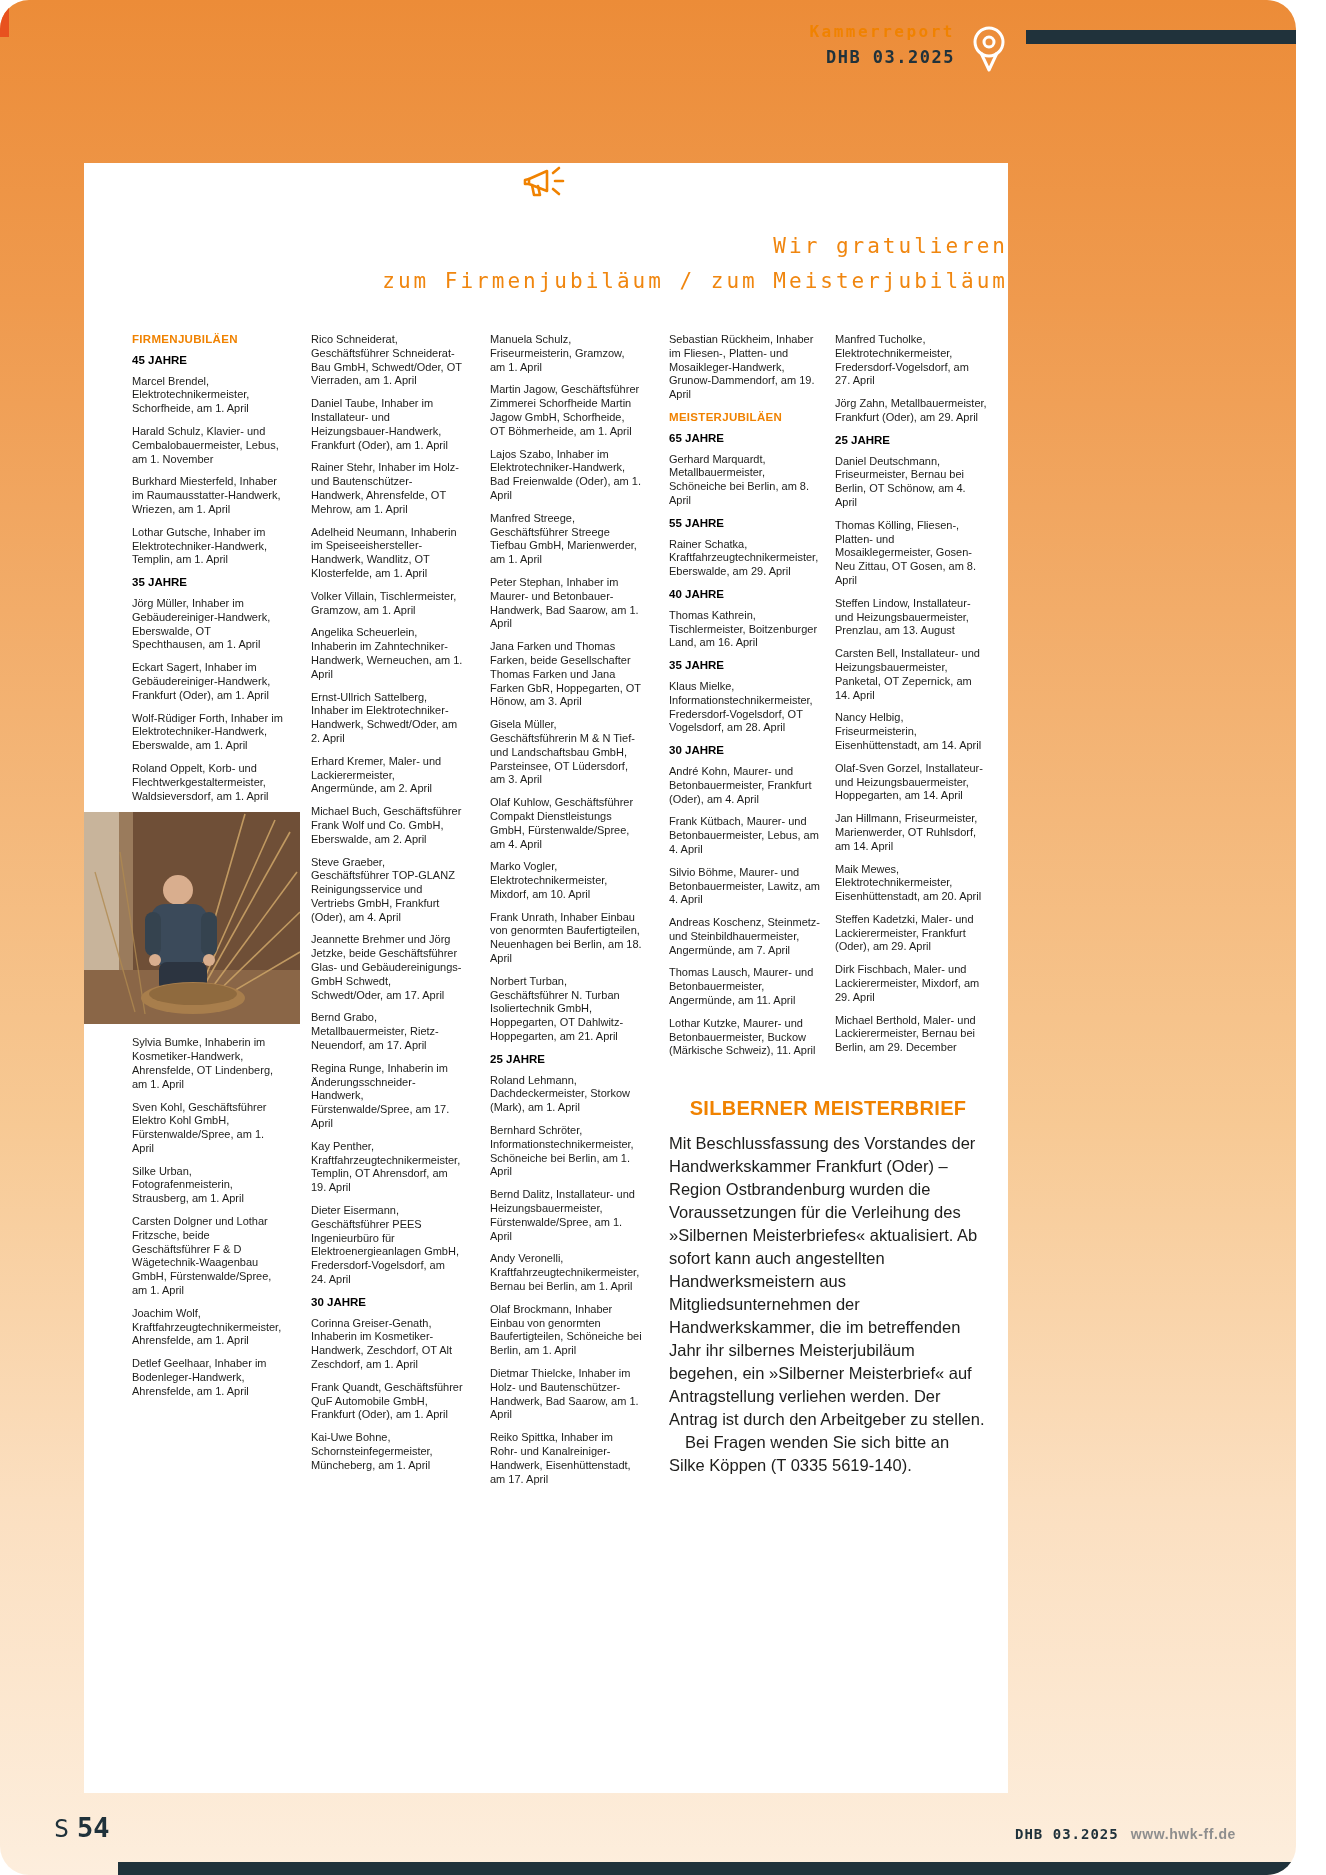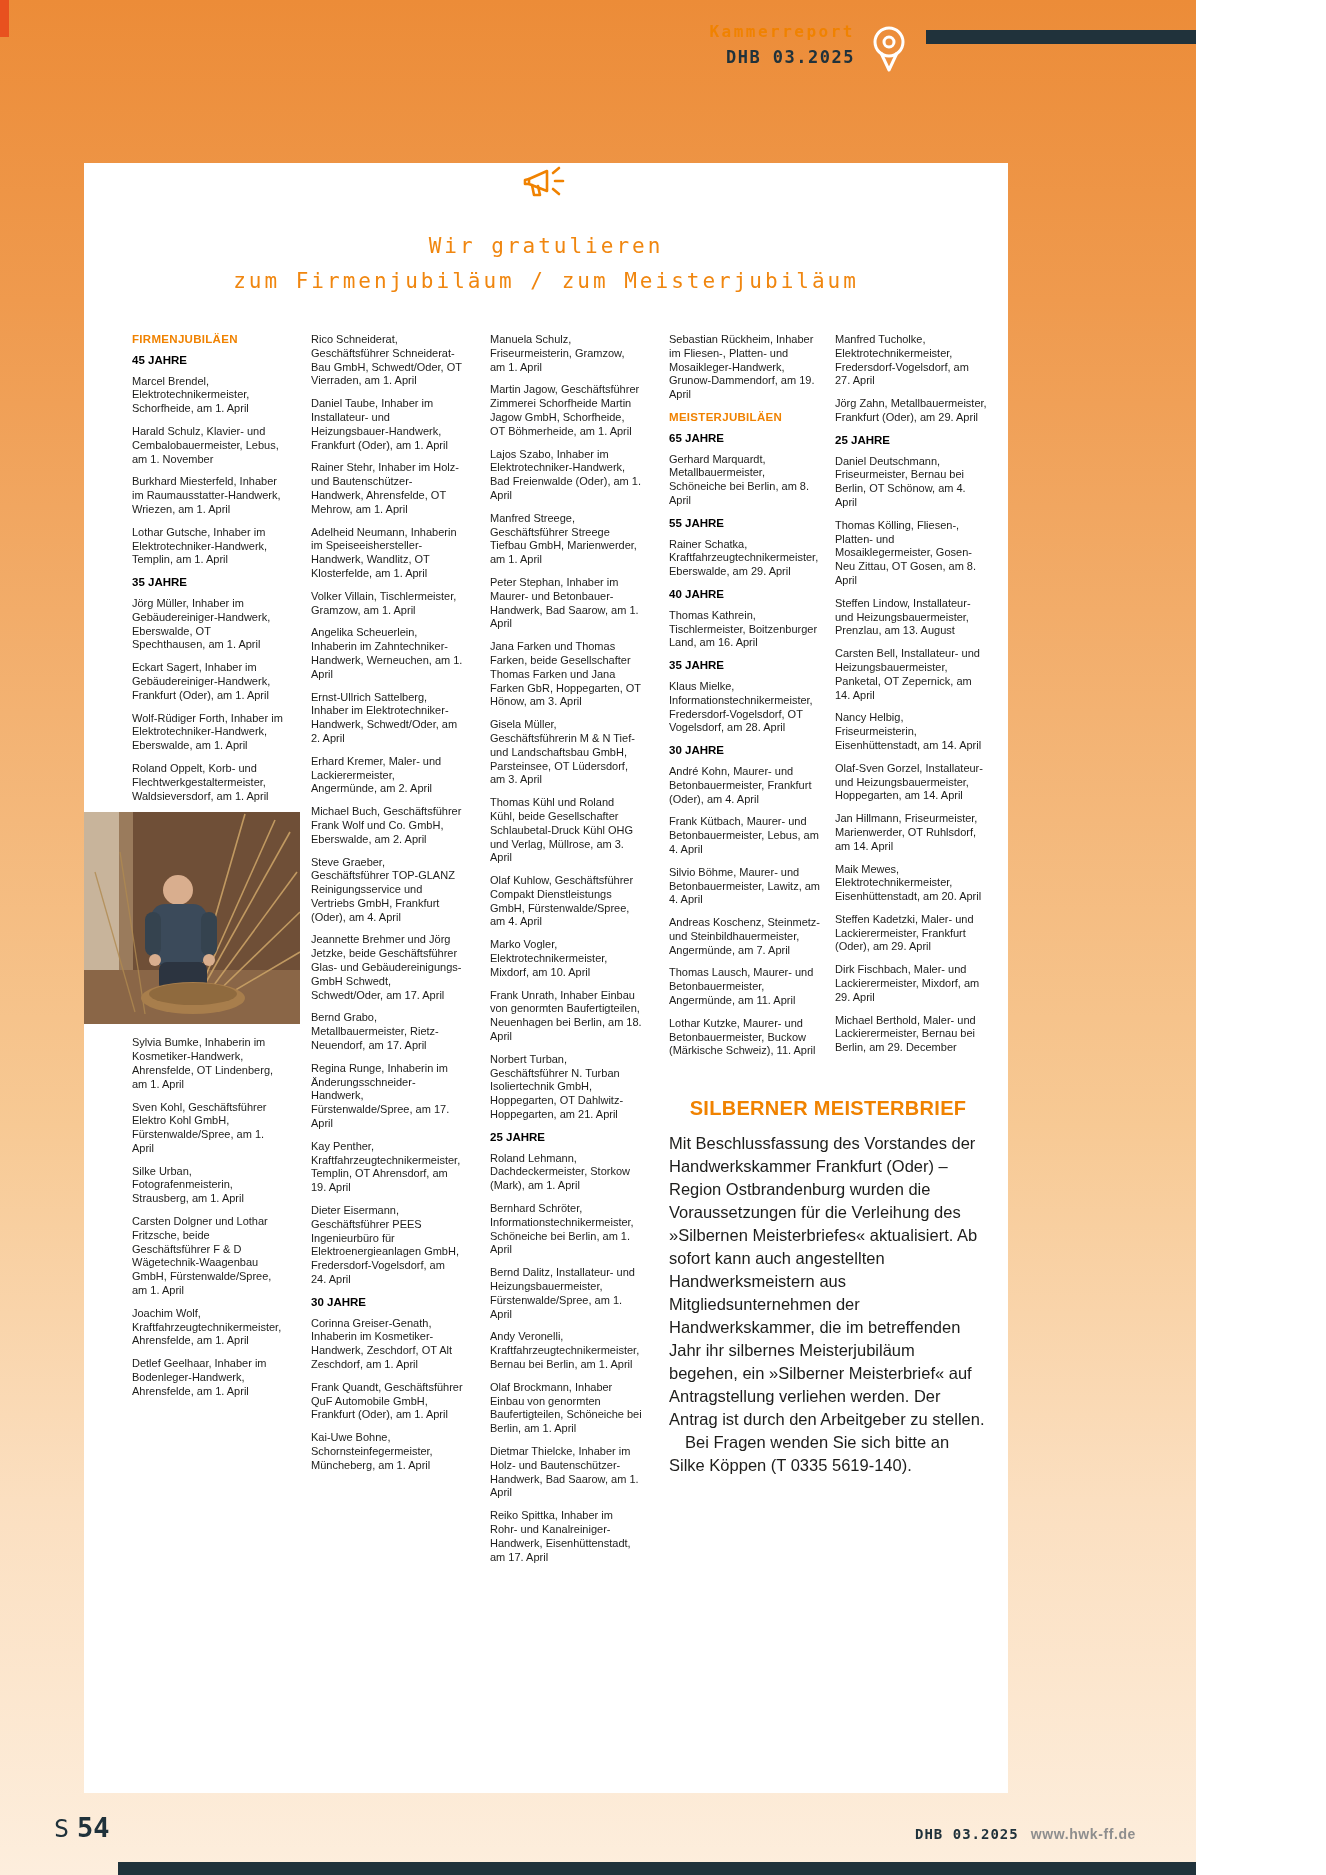--- a/index.html
+++ b/index.html
@@ -1,33 +1,34 @@
 <!DOCTYPE html>
 <html lang="de"><head>
 <meta charset="utf-8">
 <style>
   * { margin:0; padding:0; box-sizing:border-box; }
   body { font-family:"Liberation Sans", sans-serif; background:#fff; }
   .page {
-    position:relative; width:1196px; height:1875px; overflow:hidden;
+    position:relative; width:1296px; height:1875px; overflow:hidden;
     background:linear-gradient(180deg,#ec8c38 0%, #ef9a4e 16%, #f3b272 38%, #f7c994 60%, #fbdfc0 80%, #fdeedd 100%);
+    border-radius:29px;
   }
   
   .corner-sliver { position:absolute; left:0; top:0; width:9px; height:37px; background:#e8511f; }
   .top-bar { position:absolute; top:30px; right:0; width:270px; height:14px; background:#20323b; }
   .kicker { position:absolute; top:22px; right:341px; color:#f08200; font-family:"DejaVu Sans Mono", monospace;
             font-size:16px; font-weight:700; letter-spacing:2.5px; }
   .issue  { position:absolute; top:47px; right:341px; color:#20323b; font-family:"DejaVu Sans Mono", monospace;
             font-size:17px; font-weight:700; letter-spacing:1.5px; }
   .pin { position:absolute; top:22px; right:284px; width:46px; height:54px; }
   
   .card { position:absolute; left:84px; top:163px; width:924px; height:1630px; background:#ffffff; overflow:hidden; }
   .icon-box { position:absolute; top:-8px; left:50%; transform:translateX(-50%);
               width:94px; height:56px; background:#ffffff; display:flex; align-items:center; justify-content:center; }
-  .title { margin-top:66px; text-align:center; color:#f0860f; font-family:"DejaVu Sans Mono", monospace;
+  .title { margin-top:66px; text-align:right; color:#f0860f; font-family:"DejaVu Sans Mono", monospace;
            font-size:21px; line-height:35px; letter-spacing:3px; font-weight:500; }
   
   .cols { display:flex; gap:27px; padding:34px 58px 0 48px; }
   .col  { flex:0 0 152px; width:152px; font-size:11px; line-height:13.8px; color:#1d1d1b; hyphens:auto; }
   .col45 { flex:0 0 318px; width:318px; display:flex; flex-direction:column; }
   .col45-top { display:flex; gap:14px; }
   .entry { margin-bottom:9px; }
   .year-heading { font-weight:700; font-size:11.5px; color:#000; margin:2px 0 7px; }
   .sec-heading  { font-weight:700; font-size:11.5px; color:#f08200; letter-spacing:.3px; margin:0 0 7px; }
   
@@ -155,21 +156,20 @@
           <div class="entry">Kai-Uwe Bohne, Schornsteinfegermeister, Müncheberg, am 1. April</div>
         </div>
       <div class="col">
           <div class="entry">Manuela Schulz, Friseurmeisterin, Gramzow, am 1. April</div>
           <div class="entry">Martin Jagow, Geschäftsführer Zimmerei Schorfheide Martin Jagow GmbH, Schorfheide, OT Böhmerheide, am 1. April</div>
           <div class="entry">Lajos Szabo, Inhaber im Elektrotechniker-Handwerk, Bad Freienwalde (Oder), am 1. April</div>
           <div class="entry">Manfred Streege, Geschäftsführer Streege Tiefbau GmbH, Marienwerder, am 1. April</div>
           <div class="entry">Peter Stephan, Inhaber im Maurer- und Betonbauer-Handwerk, Bad Saarow, am 1. April</div>
           <div class="entry">Jana Farken und Thomas Farken, beide Gesellschafter Thomas Farken und Jana Farken GbR, Hoppegarten, OT Hönow, am 3. April</div>
           <div class="entry">Gisela Müller, Geschäftsführerin M &amp; N Tief- und Landschaftsbau GmbH, Parsteinsee, OT Lüdersdorf, am 3. April</div>
-          <div class="entry">Thomas Kühl und Roland Kühl, beide Gesellschafter Schlaubetal-Druck Kühl OHG und Verlag, Müllrose, am 3. April</div>
           <div class="entry">Olaf Kuhlow, Geschäftsführer Compakt Dienstleistungs GmbH, Fürstenwalde/Spree, am 4. April</div>
           <div class="entry">Marko Vogler, Elektrotechnikermeister, Mixdorf, am 10. April</div>
           <div class="entry">Frank Unrath, Inhaber Einbau von genormten Baufertigteilen, Neuenhagen bei Berlin, am 18. April</div>
           <div class="entry">Norbert Turban, Geschäftsführer N. Turban Isoliertechnik GmbH, Hoppegarten, OT Dahlwitz-Hoppegarten, am 21. April</div>
           <div class="year-heading">25 JAHRE</div>
           <div class="entry">Roland Lehmann, Dachdeckermeister, Storkow (Mark), am 1. April</div>
           <div class="entry">Bernhard Schröter, Informationstechnikermeister, Schöneiche bei Berlin, am 1. April</div>
           <div class="entry">Bernd Dalitz, Installateur- und Heizungsbauermeister, Fürstenwalde/Spree, am 1. April</div>
           <div class="entry">Andy Veronelli, Kraftfahrzeugtechnikermeister, Bernau bei Berlin, am 1. April</div>
           <div class="entry">Olaf Brockmann, Inhaber Einbau von genormten Baufertigteilen, Schöneiche bei Berlin, am 1. April</div>

